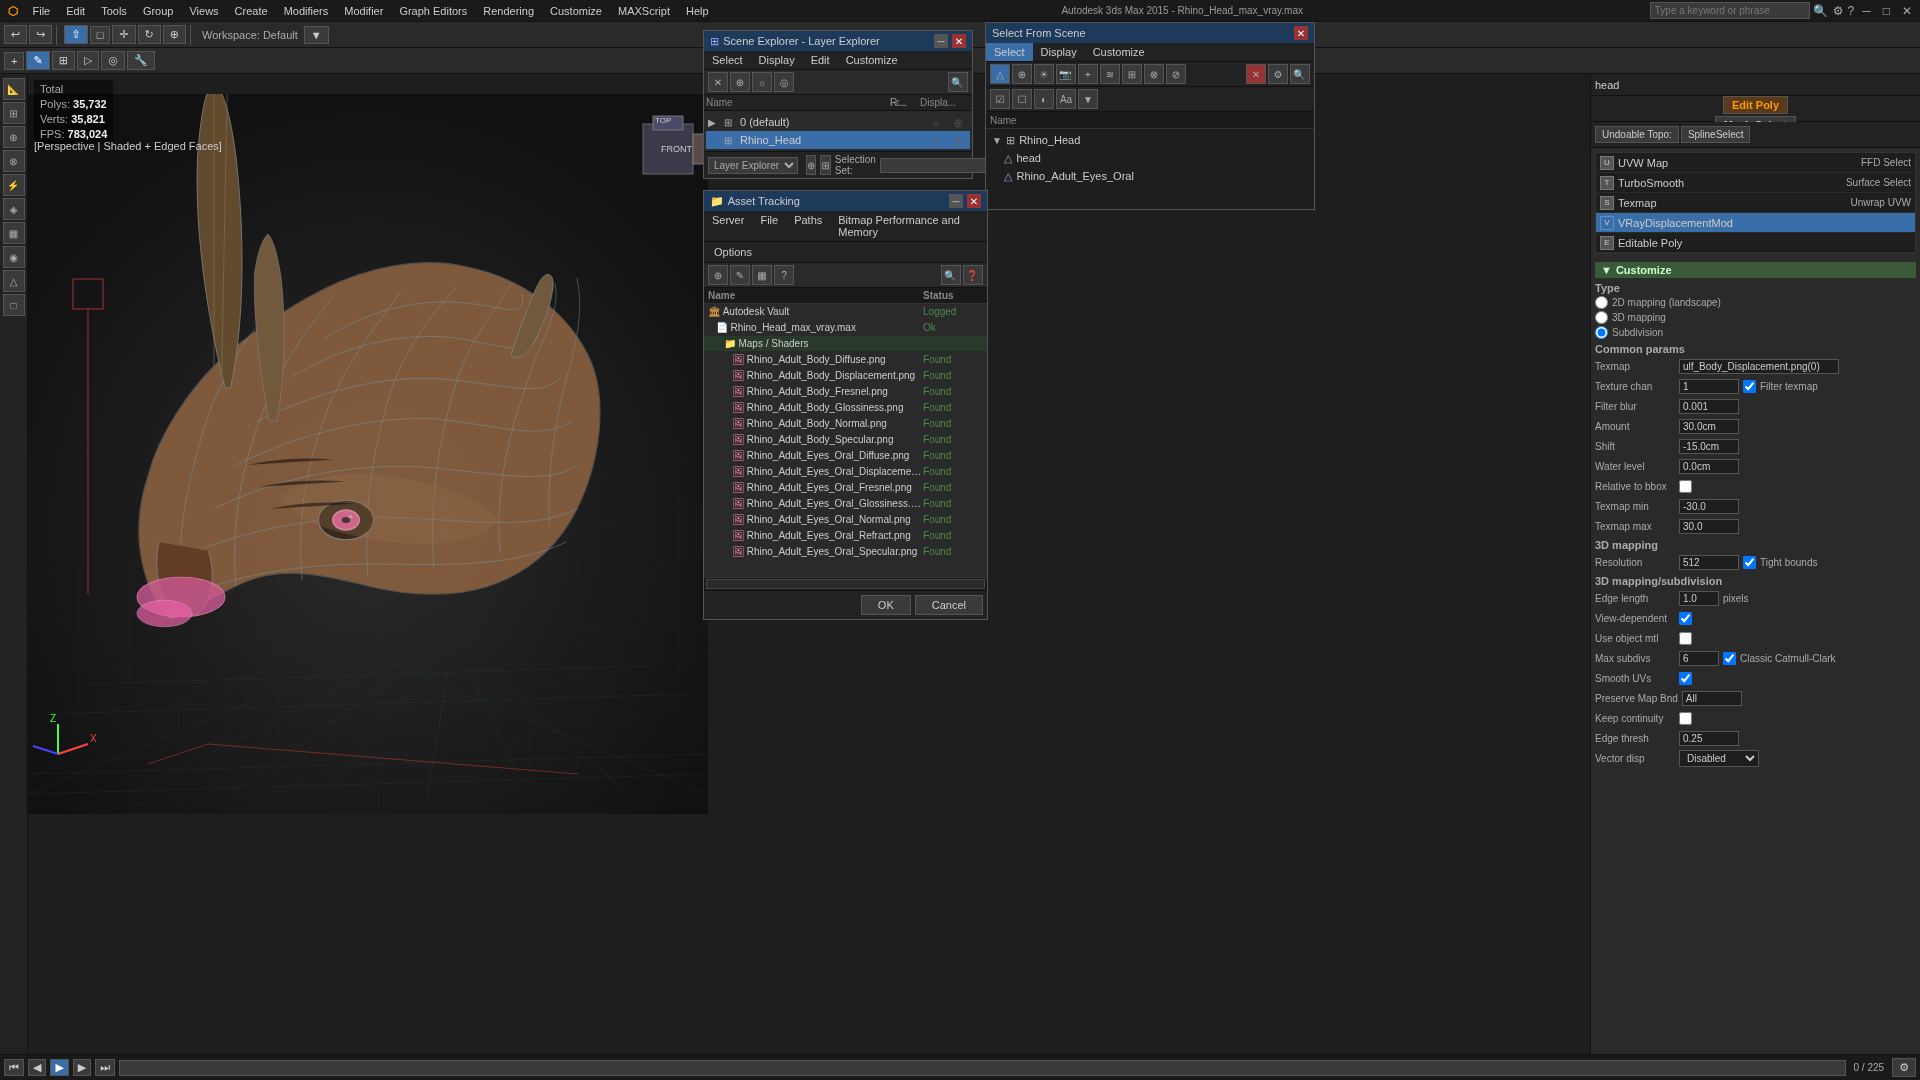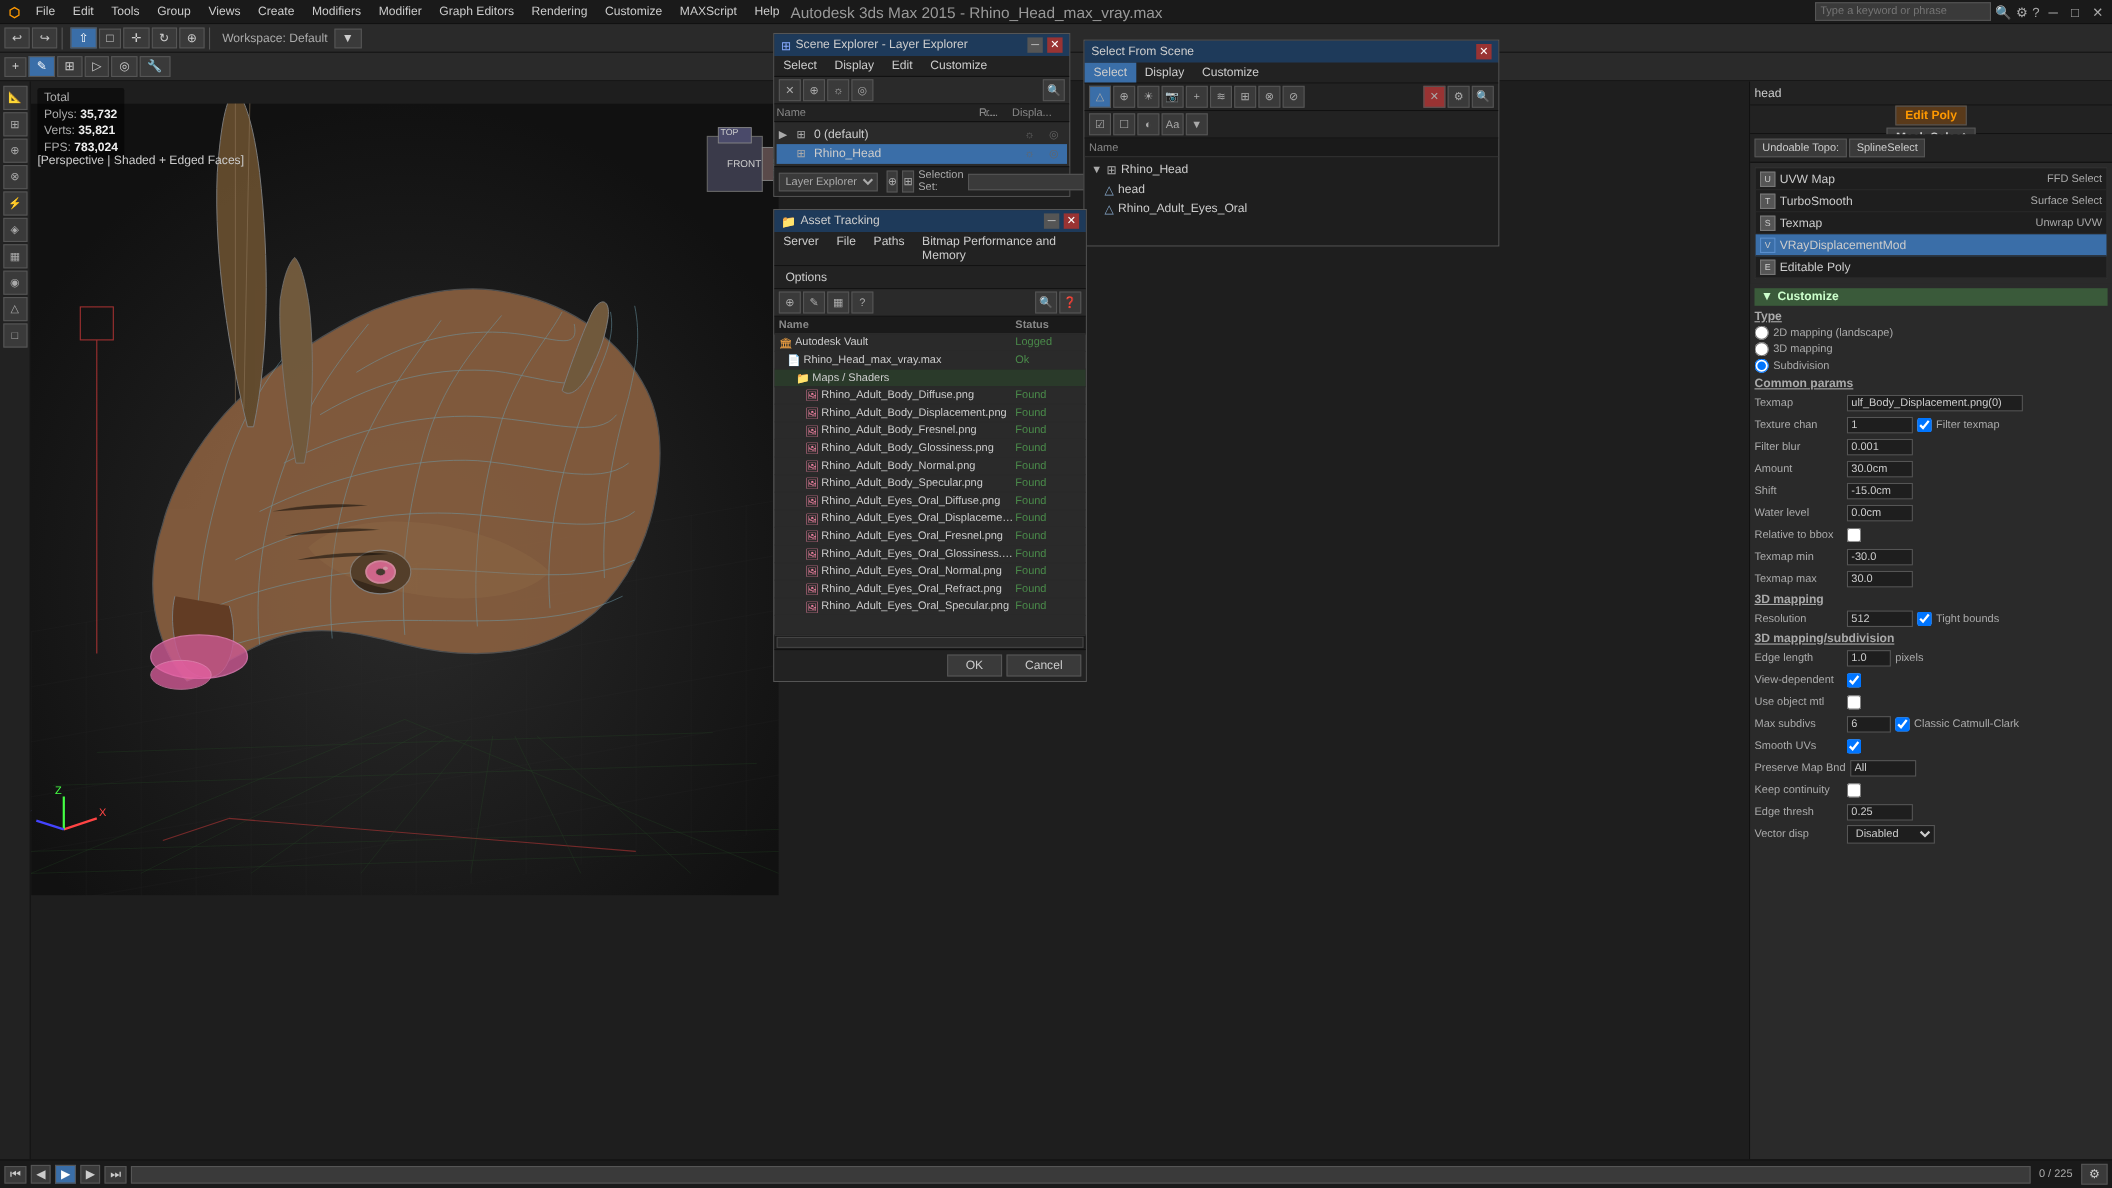--- a/index.html
+++ b/index.html
@@ -26,22 +26,23 @@
     }
     .top-menu-item {
       color: #ccc;
       padding: 2px 6px;
       font-size: 11px;
       cursor: pointer;
       white-space: nowrap;
     }
     .title-bar-center {
       flex: 1;
+      text-align: center;
       color: #999;
-      font-size: 14px;
+      font-size: 10px;
     }
     .top-bar-right {
       display: flex;
       align-items: center;
       gap: 4px;
     }
     .search-box {
       background: #3a3a3a;
       border: 1px solid #555;
       color: #ccc;
@@ -217,21 +218,20 @@
       margin-bottom: 4px;
       display: flex;
       align-items: center;
       gap: 4px;
     }
     .params-section-label {
       color: #aaa;
       font-size: 11px;
       margin: 4px 0 2px 0;
       font-weight: bold;
-      text-decoration: underline;
     }
     .param-row {
       display: flex;
       align-items: center;
       gap: 4px;
       margin-bottom: 2px;
       min-height: 18px;
     }
     .param-label {
       color: #aaa;
@@ -1029,21 +1029,21 @@
       <option>Layer Explorer</option>
     </select>
     <span style="flex:1;"></span>
     <div class="small-icon-btn">⊕</div>
     <div class="small-icon-btn">⊞</div>
     <span class="sel-label">Selection Set:</span>
     <input type="text" class="sel-input" placeholder="" style="">
   </div>
 </div>
 
-<div id="select-from-scene" class="floating-panel" style="top:36px;left:985px;width:378px;">
+<div id="select-from-scene" class="floating-panel" style="top:22px;left:985px;width:330px;">
   <div class="panel-title-bar">
     <span>Select From Scene</span>
     <span class="panel-title-spacer"></span>
     <button class="panel-close-btn" style="background:#993333;">✕</button>
   </div>
 
   <div class="panel-menu-bar">
     <span class="panel-menu-item" style="background:#3a6ea8;">Select</span>
     <span class="panel-menu-item">Display</span>
     <span class="panel-menu-item">Customize</span>

